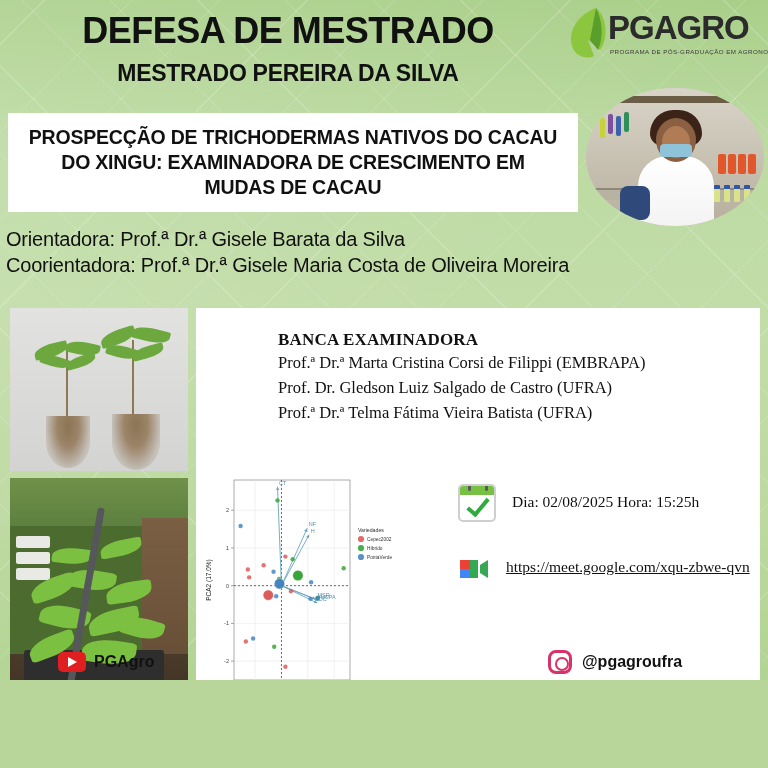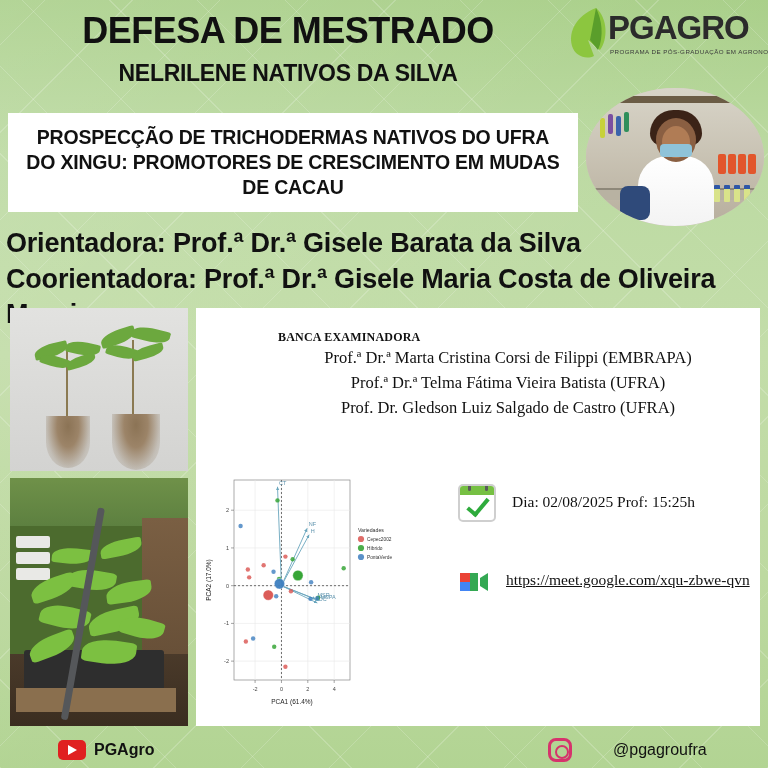--- a/index.html
+++ b/index.html
@@ -11,21 +11,21 @@
     overflow: hidden;
     font-family: "Liberation Sans", sans-serif;
     background: #b9d69a;
     position: relative;
   }
 
   #poster {
     position: absolute;
     inset: 0;
     width: 768px;
-    height: 768px;
+    height: 680px;
     background:
       linear-gradient(135deg, rgba(255,255,255,0.12) 0%, rgba(255,255,255,0) 55%),
       linear-gradient(180deg, #a9cf89 0%, #bcdaa2 20%, #c3dda9 46%, #bdd9a0 75%, #b2d493 100%);
     overflow: hidden;
   }
 
   
   #bg-pattern {
     position: absolute;
     inset: 0;
@@ -95,21 +95,21 @@
     display: flex; align-items: center; justify-content: center;
   }
   #thesis-title {
     font-size: 19.5px; font-weight: 700; line-height: 1.28;
     color: #111; text-align: center; padding: 0 18px; letter-spacing: -0.2px;
   }
 
   
   #advisors { position: absolute; left: 6px; top: 226px; width: 760px; }
   .advisor-line {
-    font-size: 27px; font-weight: 700; color: #111; line-height: 1.32; letter-spacing: -0.2px;
+    font-size: 20px; font-weight: 400; color: #111; line-height: 1.32; letter-spacing: -0.2px;
   }
 
   
   #photo-seedlings {
     position: absolute; left: 10px; top: 308px; width: 178px; height: 163px;
     background: #dcdcdc; overflow: hidden;
   }
   .seed-bg { position:absolute; inset:0; background:linear-gradient(180deg,#e2e2e0 0%,#d3d3d1 100%); }
   .stem { position:absolute; width:2px; background:#8b7a52; }
   .leaf { position:absolute; background:#6ca83e; border-radius:60% 10% 60% 10%; }
@@ -131,25 +131,25 @@
 
   
   #content-panel {
     position: absolute; left: 196px; top: 308px; width: 564px; height: 418px;
     background: #ffffff;
   }
 
   #banca { position: absolute; left: 82px; top: 22px; width: 460px; }
   #banca-title {
     font-family: "Liberation Serif", serif;
-    font-size: 12px; font-weight: 700; color: #111; letter-spacing: 0.2px;
+    font-size: 17px; font-weight: 700; color: #111; letter-spacing: 0.2px;
   }
   .banca-member {
     font-family: "Liberation Serif", serif;
-    font-size: 16.5px; color: #111; line-height: 1.52; text-align: center;
+    font-size: 16.5px; color: #111; line-height: 1.52; 
   }
 
   
   #chart-wrap { position: absolute; left: 6px; top: 162px; width: 200px; height: 240px; background: #fff; }
   #chart-svg { display:block; }
 
   
   #event-info { position: absolute; left: 262px; top: 176px; width: 300px; }
   #row-date { position: relative; height: 46px; }
   #cal-icon {
@@ -162,21 +162,21 @@
     position:absolute; left:7px; top:13px; width:22px; height:12px;
     border-left:4px solid #2eab3c; border-bottom:4px solid #2eab3c;
     transform: rotate(-50deg);
   }
   .evt-text {
     font-family: "Liberation Serif", serif; font-size: 15.5px; color: #111;
   }
   .evt-text b { font-weight: 400; }
   #row-date .evt-text { position:absolute; left:54px; top:9px; white-space:nowrap; }
   #row-local { margin-top: 2px; padding-left: 4px; }
-  #row-meet { position: relative; margin-top: 37px; height: 34px; }
+  #row-meet { position: relative; margin-top: 24px; height: 34px; }
   #meet-icon { position:absolute; left:0; top:2px; width:32px; height:26px; }
   #meet-link { position:absolute; left:48px; top:4px; font-family:"Liberation Serif", serif; font-size:15.5px; color:#111; white-space:nowrap; }
 
   
   #footer { position: absolute; left: 0; bottom: 0; width: 768px; height: 38px; }
   #yt-icon {
     position:absolute; left:58px; top:10px; width:28px; height:20px;
     background:#e02020; border-radius:5px;
   }
   #yt-icon::after {
@@ -187,31 +187,31 @@
   #yt-label { position:absolute; left:94px; top:11px; font-size:16px; font-weight:700; color:#111; }
   #site-url { position:absolute; left:222px; top:11px; font-size:16px; font-weight:700; color:#111; }
   #ig-icon {
     position:absolute; left:548px; top:8px; width:24px; height:24px;
     border:3px solid #d6336c; border-radius:8px;
   }
   #ig-icon::after {
     content:""; position:absolute; left:4px; top:4px; width:10px; height:10px;
     border:2.5px solid #d6336c; border-radius:50%;
   }
-  #ig-label { position:absolute; left:582px; top:11px; font-size:16px; font-weight:400; color:#111;margin-left:31px; }
+  #ig-label { position:absolute; left:582px; top:11px; font-size:16px; font-weight:700; color:#111; }
 </style>
 </head>
 <body>
 
 <div id="poster">
   <div id="bg-pattern"></div>
 
   <div id="header">
     <div id="title-main">DEFESA DE MESTRADO</div>
-    <div id="title-sub">NELRILENE NATIVOS DA SILVA</div>
+    <div id="title-sub">MESTRADO PEREIRA DA SILVA</div>
 
     <div id="logo-pgagro">
       <svg id="leaf-mark" viewBox="0 0 46 56">
         <path d="M30 2 C10 10 2 26 6 40 C9 50 20 54 28 50 L22 34 L34 44 C42 34 42 12 30 2 Z" fill="#8cc63f"></path>
         <path d="M30 2 C36 14 38 30 32 44 L24 34 Z" fill="#5a9e2b"></path>
       </svg>
       <div id="pgagro-word">PGAGRO</div>
       <div id="pgagro-tag">PROGRAMA DE PÓS-GRADUAÇÃO EM AGRONOMIA</div>
     </div>
   </div>
@@ -234,21 +234,21 @@
     <div class="lab-vial" style="left:158px;"></div>
     <div class="lab-coat"></div>
     <div class="lab-hair"></div>
     <div class="lab-head"></div>
     <div class="lab-face"></div>
     <div class="lab-mask"></div>
     <div style="position:absolute;left:34px;bottom:6px;width:30px;height:34px;background:#2f4a7a;border-radius:8px;"></div>
   </div>
 
   <div id="title-band">
-    <div id="thesis-title">PROSPECÇÃO DE TRICHODERMAS NATIVOS DO UFRA DO XINGU: PROMOTORES DE CRESCIMENTO EM MUDAS DE CACAU</div>
+    <div id="thesis-title">PROSPECÇÃO DE TRICHODERMAS NATIVOS DO CACAU DO XINGU: EXAMINADORA DE CRESCIMENTO EM MUDAS DE CACAU</div>
   </div>
 
   <div id="advisors">
     <div class="advisor-line">Orientadora: Prof.ª Dr.ª Gisele Barata da Silva</div>
     <div class="advisor-line">Coorientadora: Prof.ª Dr.ª Gisele Maria Costa de Oliveira Moreira</div>
   </div>
 
   <div id="photo-seedlings">
     <div class="seed-bg"></div>
 
@@ -287,22 +287,22 @@
     <div class="nleaf" style="left:42px; top:70px; width:40px; height:16px; transform:rotate(6deg);"></div>
     <div class="nleaf" style="left:90px; top:62px; width:42px; height:16px; transform:rotate(-10deg);"></div>
     <div class="nur-pipe"></div>
   </div>
 
   <div id="content-panel">
 
     <div id="banca">
       <div id="banca-title">BANCA EXAMINADORA</div>
       <div class="banca-member">Prof.ª Dr.ª Marta Cristina Corsi de Filippi (EMBRAPA)</div>
+      <div class="banca-member">Prof. Dr. Gledson Luiz Salgado de Castro (UFRA)</div>
       <div class="banca-member">Prof.ª Dr.ª Telma Fátima Vieira Batista (UFRA)</div>
-      <div class="banca-member">Prof. Dr. Gledson Luiz Salgado de Castro (UFRA)</div>
     </div>
 
     <div id="chart-wrap">
       <svg id="chart-svg" width="200" height="240" viewBox="0 0 200 240">
           <rect x="32" y="10" width="116" height="200" fill="#fff" stroke="#888" stroke-width="0.7"></rect>
           <line x1="53.09090909090909" y1="10" x2="53.09090909090909" y2="210" stroke="#e8e8e8" stroke-width="0.6"></line>
           <line x1="79.45454545454545" y1="10" x2="79.45454545454545" y2="210" stroke="#e8e8e8" stroke-width="0.6"></line>
           <line x1="105.8181818181818" y1="10" x2="105.8181818181818" y2="210" stroke="#e8e8e8" stroke-width="0.6"></line>
           <line x1="132.1818181818182" y1="10" x2="132.1818181818182" y2="210" stroke="#e8e8e8" stroke-width="0.6"></line>
           <line x1="32" y1="191.13207547169813" x2="148" y2="191.13207547169813" stroke="#e8e8e8" stroke-width="0.6"></line>
@@ -386,21 +386,21 @@
       <div id="row-date">
         <div id="cal-icon">
           <div class="cal-top"></div>
           <div class="cal-ring" style="left:8px;"></div>
           <div class="cal-ring" style="left:25px;"></div>
           <div class="cal-check"></div>
         </div>
         <div class="evt-text">
           <b>Dia:</b>
           <span>02/08/2025</span>
-          <b>Prof:</b>
+          <b>Hora:</b>
           <span>15:25h</span>
         </div>
       </div>
 
 
       <div id="row-meet">
         <svg id="meet-icon" viewBox="0 0 32 26">
           <path d="M2 4 h10 v18 H2 Z" fill="#fbbc05"></path>
           <path d="M2 4 h10 v9 H2 Z" fill="#ea4335"></path>
           <path d="M2 13 h10 v9 H2 Z" fill="#4285f4"></path>

